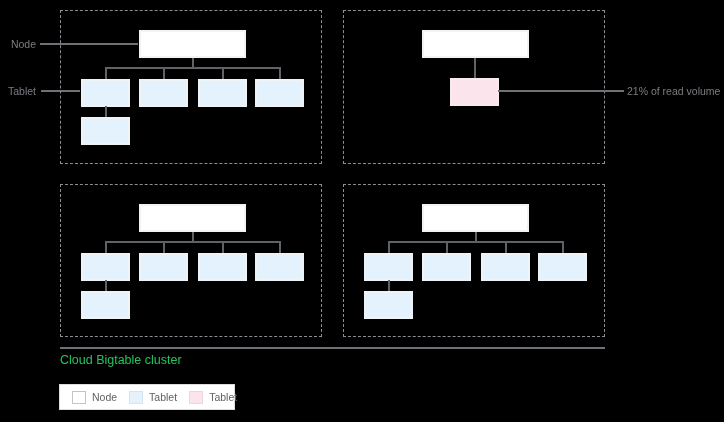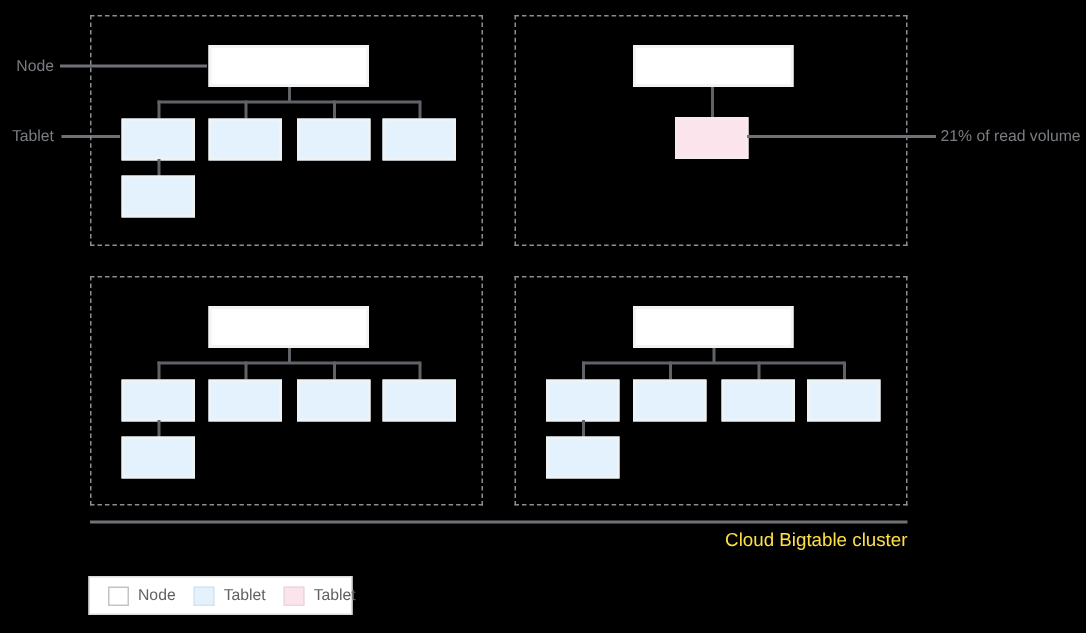--- a/index.html
+++ b/index.html
@@ -34,22 +34,22 @@
   .tree .r-stub{left:44px;top:95px;height:12px;}
   .tree .t5{left:20px;top:106px;}
   .single .n-stub{left:130px;top:47px;height:20px;}
   .single .t-hot{left:106px;top:67px;}
   
   .pline{position:absolute;height:1.5px;background:#6e7276;}
   .ann{position:absolute;font-size:10.5px;color:#7a7d81;line-height:13px;white-space:nowrap;}
   .ann.rt{text-align:right;width:36px;left:0;}
   
   #cluster-line{position:absolute;left:60px;top:347px;width:545px;height:2px;background:#6e7276;}
-  #cluster-caption{position:absolute;left:60px;top:353px;width:545px;text-align:right;
-    font-size:12.5px;color:#fde047;}
+  #cluster-caption{position:absolute;left:60px;top:353px;width:545px;text-align:left;
+    font-size:12.5px;color:#22c55e;}
   
   #legend{position:absolute;left:59px;top:384px;width:176px;height:26px;background:#fff;
     border:1px solid #dcdcdc;box-sizing:border-box;display:flex;align-items:center;padding-left:12px;}
   .lg-item{display:flex;align-items:center;margin-right:12px;}
   .lg-sw{width:14px;height:13px;margin-right:6px;box-sizing:border-box;}
   .lg-sw.node{background:#fff;border:1px solid #c4c4c4;}
   .lg-sw.tablet{background:#e3f2fd;border:1px solid #d3e5f2;}
   .lg-sw.hot{background:#fce4ec;border:1px solid #eed6de;}
   .lg-label{font-size:10.5px;color:#616161;}
 </style>

